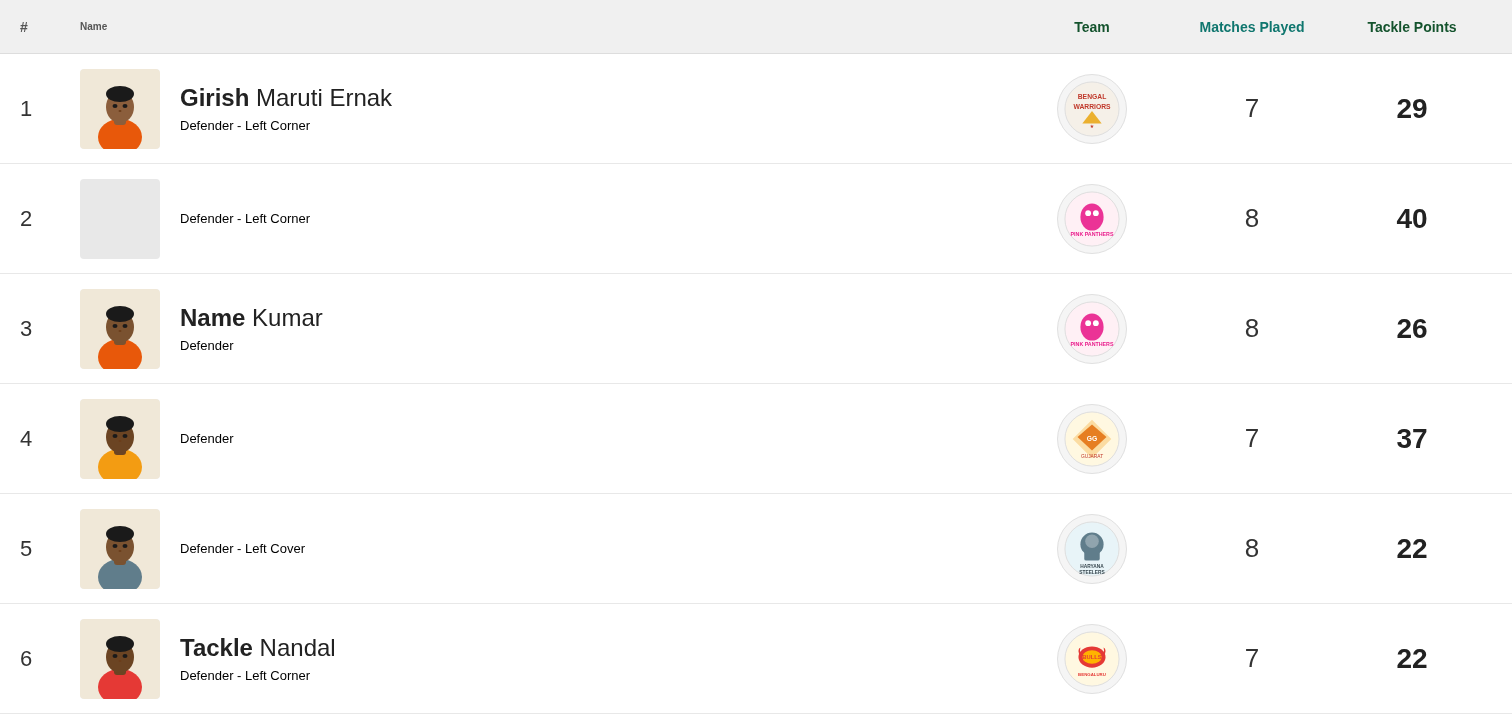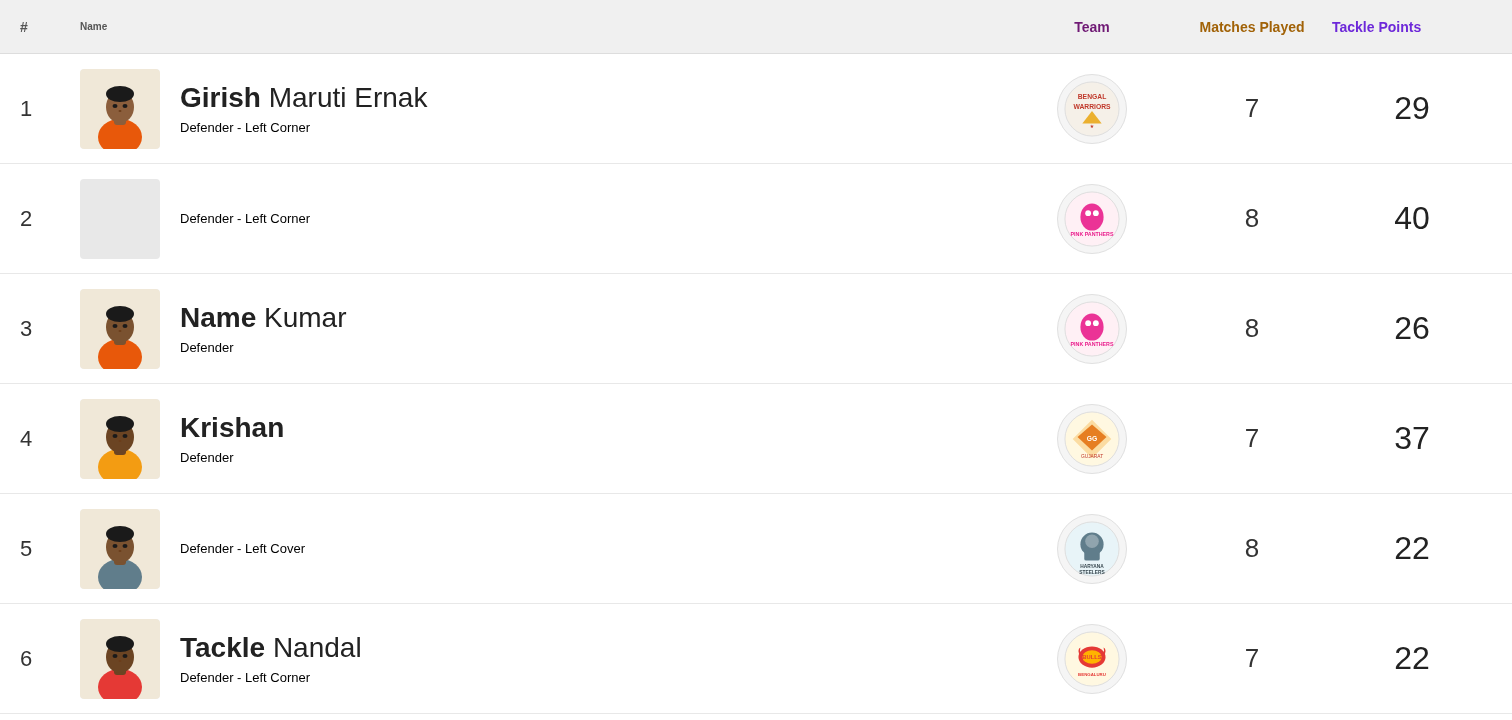--- a/index.html
+++ b/index.html
@@ -31,37 +31,37 @@
       flex: 1;
       font-size: 10px;
       color: #555;
       font-weight: 600;
     }
 
     .header-team {
       width: 160px;
       text-align: center;
       font-size: 14px;
-      color: #701a75;
+      color: #14532d;
       font-weight: 600;
     }
 
     .header-matches {
       width: 160px;
       text-align: center;
       font-size: 14px;
-      color: #a16207;
+      color: #0f766e;
       font-weight: 600;
     }
 
     .header-tackle {
       width: 160px;
-      text-align: left;
+      text-align: center;
       font-size: 14px;
-      color: #6d28d9;
+      color: #14532d;
       font-weight: 600;
     }
 
     .player-row {
       display: flex;
       align-items: center;
       padding: 10px 20px;
       border-bottom: 1px solid #e8e8e8;
       min-height: 110px;
       background: #fff;
@@ -94,21 +94,21 @@
       border-radius: 4px;
       margin-right: 20px;
       flex-shrink: 0;
     }
 
     .player-info {
       flex: 1;
     }
 
     .player-name {
-      font-size: 28px;
+      font-size: 24px;
       color: #222;
       margin-bottom: 6px;
     }
 
     .player-name .first-name {
       font-weight: 700;
     }
 
     .player-name .last-name {
       font-weight: 400;
@@ -142,23 +142,23 @@
       width: 160px;
       text-align: center;
       font-size: 26px;
       color: #333;
       font-weight: 400;
     }
 
     .tackle-points {
       width: 160px;
       text-align: center;
-      font-size: 32px;
+      font-size: 28px;
       color: #222;
-      font-weight: 400;
+      font-weight: 700;
     }
 
     
     .bengal-warriors-logo, .pink-panthers-logo, .gujarat-giants-logo, .haryana-steelers-logo, .bengaluru-bulls-logo {
       width: 58px;
       height: 58px;
     }
   </style>
 </head>
 <body>
@@ -282,21 +282,20 @@
 
     <ellipse cx="40" cy="25" rx="14" ry="8" fill="#1a1a1a"></ellipse>
 
     <ellipse cx="35" cy="37" rx="2.5" ry="2" fill="#1a1a1a"></ellipse>
     <ellipse cx="45" cy="37" rx="2.5" ry="2" fill="#1a1a1a"></ellipse>
 
     <ellipse cx="40" cy="42" rx="1.5" ry="1" fill="#6b3d1a"></ellipse>
   </svg>
       </div>
     <div class="player-info">
-      <div class="player-name"><span class="first-name">Krishan</span></div>
       <div class="player-position">Defender</div>
     </div>
     <div class="team-logo">
       <div class="team-circle">
         <svg viewBox="0 0 60 60" class="gujarat-giants-logo">
     <circle cx="30" cy="30" r="28" fill="#fff8e1" stroke="#ddd" stroke-width="1"></circle>
     <polygon points="30,10 50,30 30,50 10,30" fill="#f39c12" opacity="0.3"></polygon>
     <polygon points="30,15 45,28 30,42 15,28" fill="#e67e22"></polygon>
     <text x="30" y="32" text-anchor="middle" font-size="7" font-weight="bold" fill="#fff">GG</text>
     <text x="30" y="50" text-anchor="middle" font-size="5" fill="#c0392b">GUJARAT</text>

